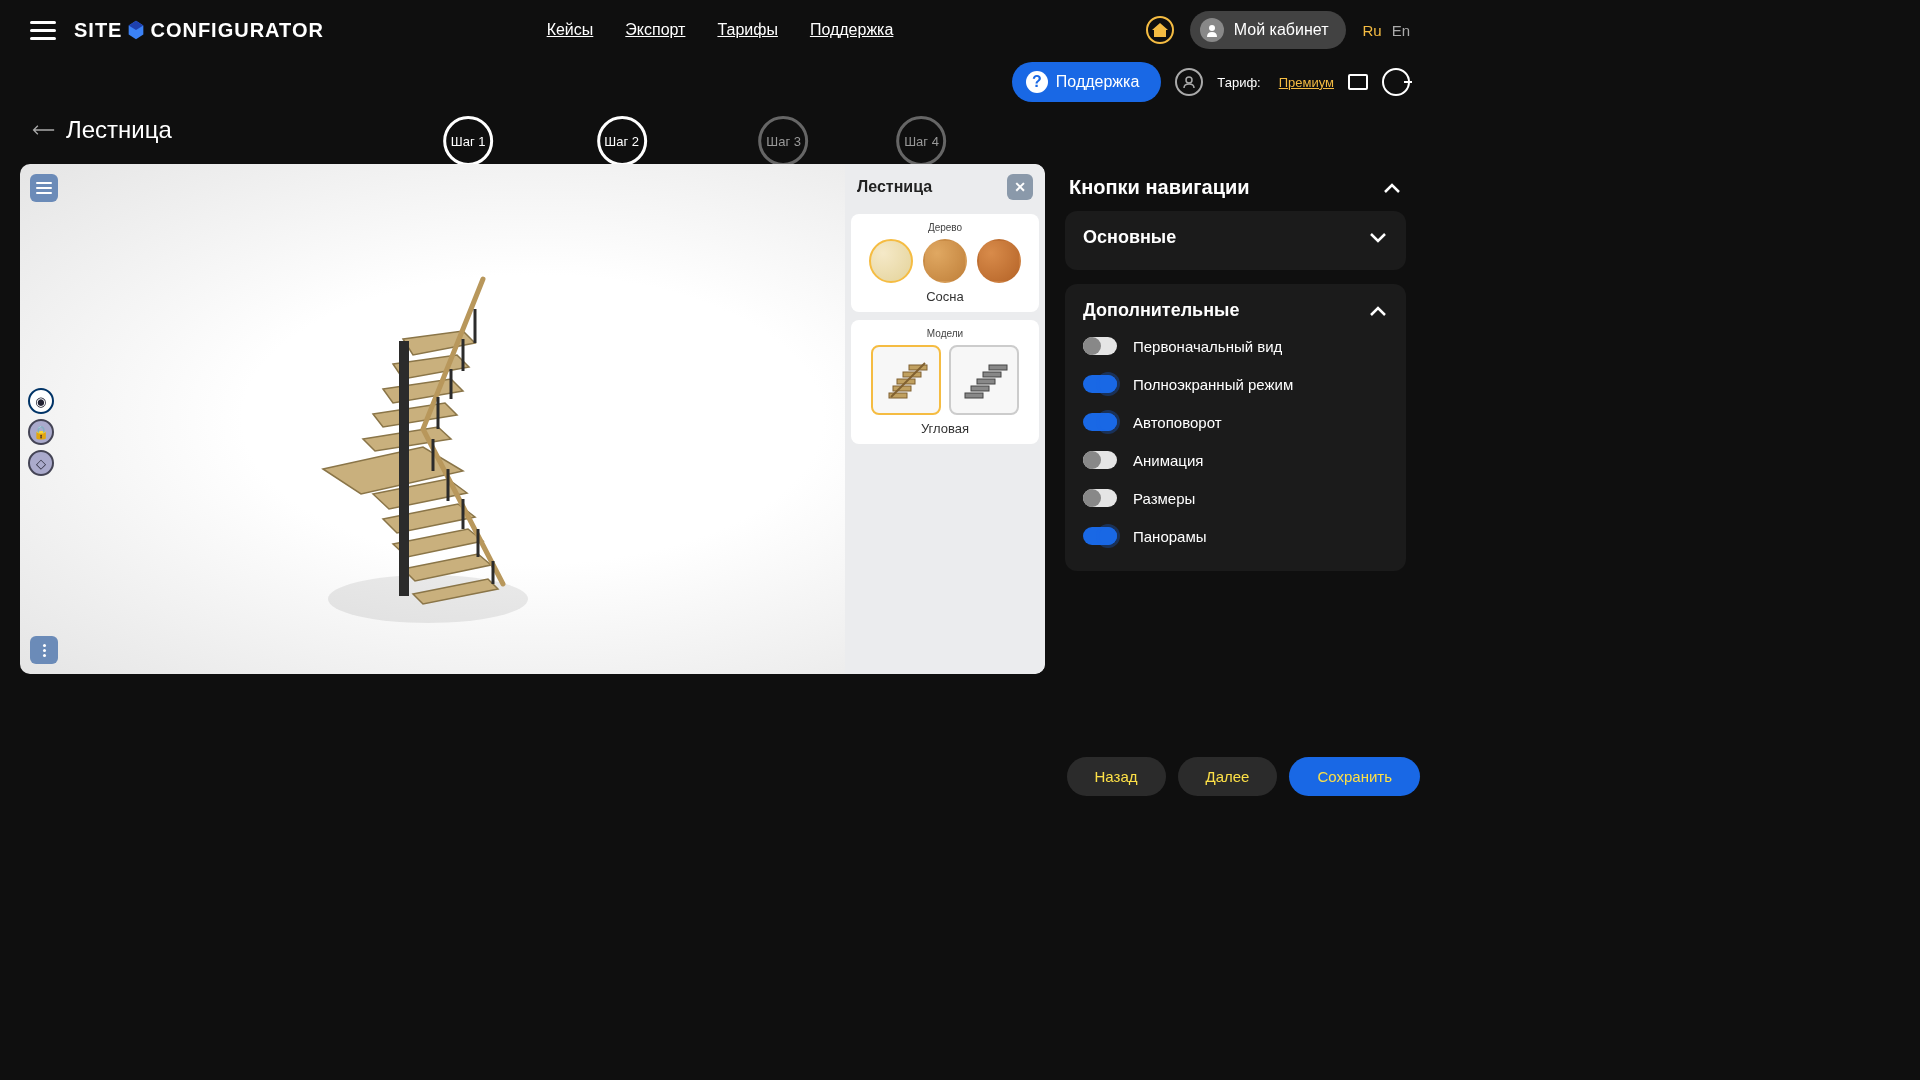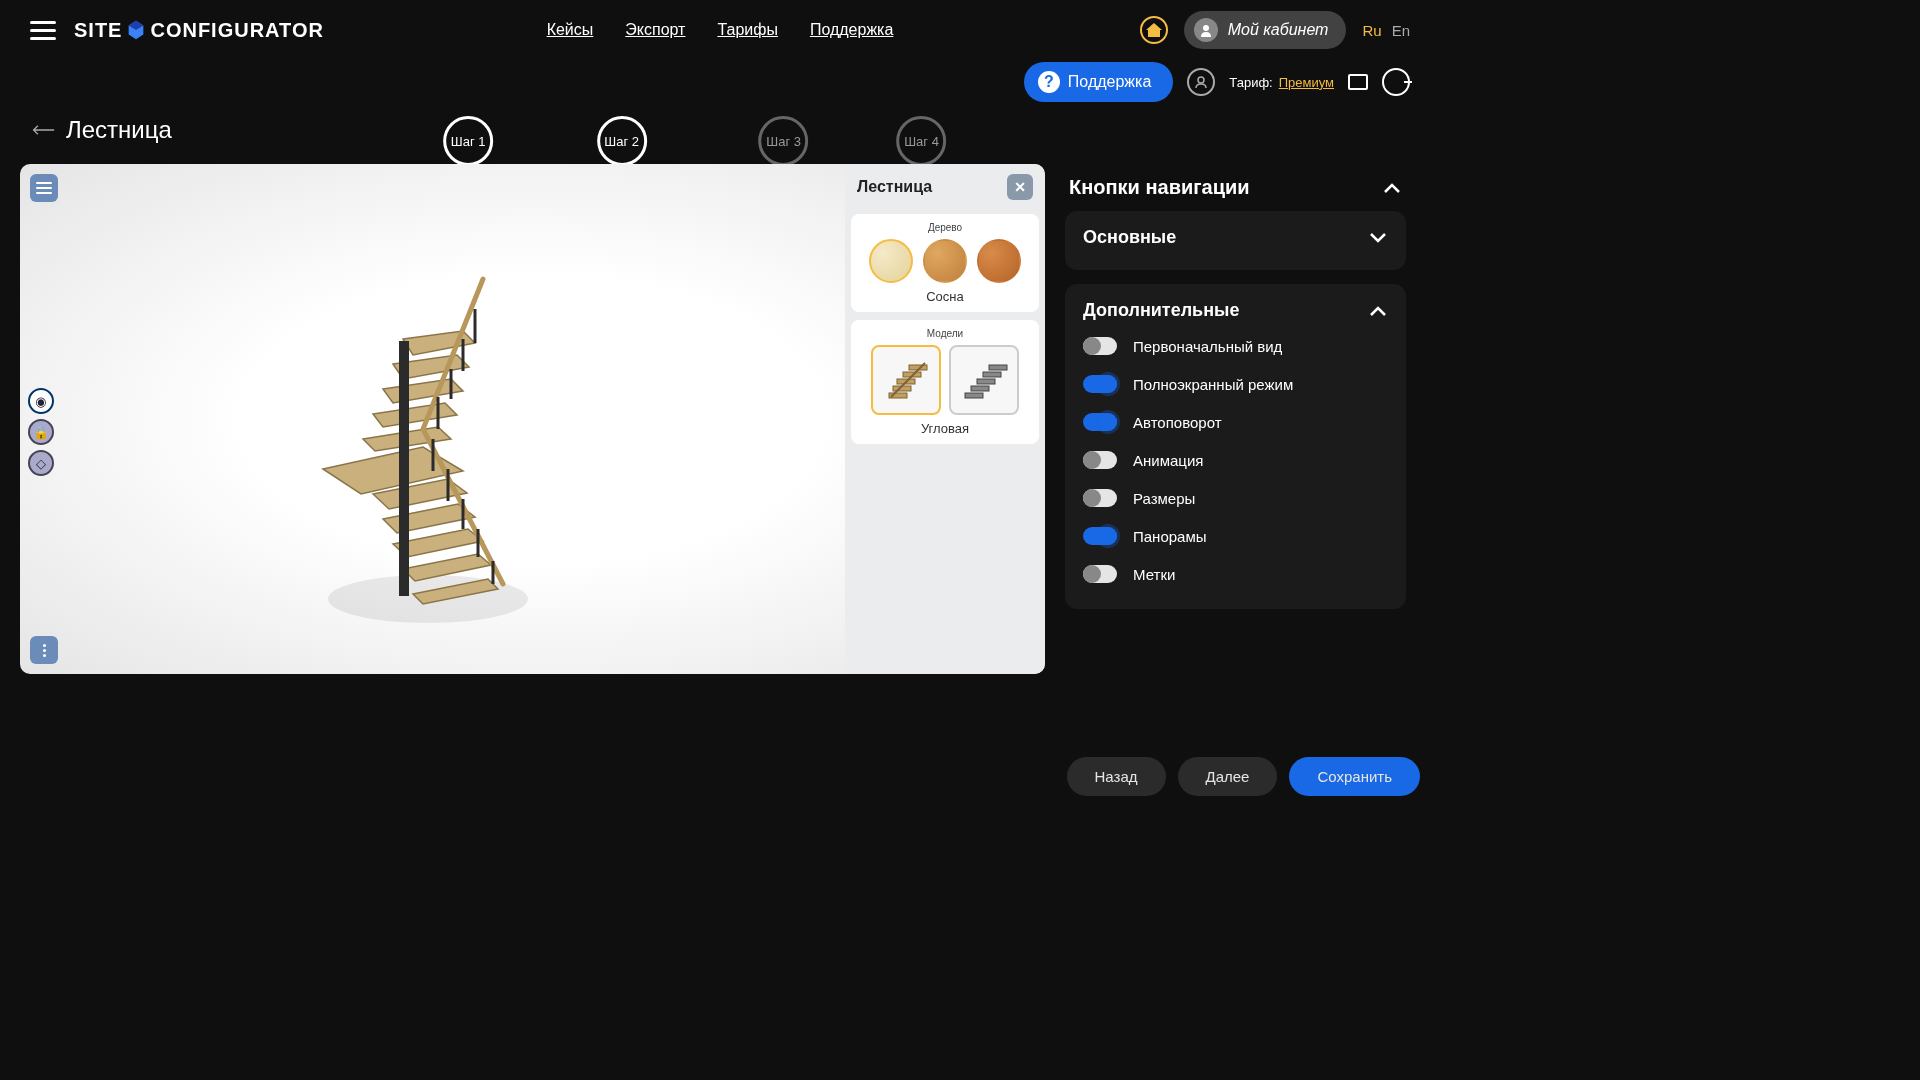--- a/index.html
+++ b/index.html
@@ -8,32 +8,32 @@
 
 .topnav { height: 60px; display: flex; align-items: center; padding: 0 30px; }
 .hamburger { display: flex; flex-direction: column; gap: 5px; cursor: pointer; margin-right: 18px; }
 .hamburger span { width: 26px; height: 3px; background: #fff; border-radius: 2px; }
 .logo { display: flex; align-items: center; font-size: 20px; font-weight: 600; letter-spacing: 1px; }
 .logo-icon { width: 22px; height: 22px; margin: 0 3px; }
 .nav-links { position: absolute; left: 50%; transform: translateX(-50%); display: flex; gap: 32px; }
 .nav-links a { color: #fff; text-decoration: underline; font-size: 16px; }
 .nav-right { margin-left: auto; display: flex; align-items: center; gap: 16px; }
 .home-icon { width: 28px; height: 28px; }
-.account-btn { background: #424242; border-radius: 20px; padding: 7px 18px 7px 10px; display: flex; align-items: center; gap: 10px; cursor: pointer; font-style: italic; }
+.account-btn { background: #424242; border-radius: 20px; padding: 7px 18px 7px 10px; display: flex; align-items: center; gap: 10px; cursor: pointer; }
 .account-avatar { width: 24px; height: 24px; background: #888; border-radius: 50%; display: flex; align-items: center; justify-content: center; }
 .lang { display: flex; gap: 10px; font-size: 15px; }
 .lang-ru { color: #f5bc42; }
 .lang-en { color: #aaa; }
 
 
 .subnav { height: 44px; display: flex; align-items: center; justify-content: flex-end; padding: 0 30px; gap: 14px; }
 .support-btn { background: #1968e5; border-radius: 20px; padding: 9px 22px 9px 14px; display: flex; align-items: center; gap: 8px; font-size: 16px; cursor: pointer; }
 .q-icon { width: 22px; height: 22px; background: #fff; color: #1968e5; border-radius: 50%; display: flex; align-items: center; justify-content: center; font-weight: bold; font-size: 16px; }
 .user-circ { width: 28px; height: 28px; border: 2px solid #aaa; border-radius: 50%; display: flex; align-items: center; justify-content: center; }
-.tariff { font-size: 13px; display: flex; align-items: center; gap: 6px; }
+.tariff { font-size: 13px; display: flex; align-items: center; gap: 18px; }
 .tariff-link { color: #f5bc42; text-decoration: underline; }
 .sm-icon { width: 20px; height: 16px; border: 2px solid #fff; border-radius: 2px; position: relative; }
 .logout-circ { width: 28px; height: 28px; border: 2px solid #fff; border-radius: 50%; position: relative; display: flex; align-items: center; justify-content: center; }
 .logout-circ::after { content: ''; position: absolute; right: -4px; width: 8px; height: 2px; background: #fff; }
 
 
 .context-row { display: flex; align-items: flex-start; padding: 12px 30px 20px; position: relative; }
 .breadcrumb { display: flex; align-items: center; gap: 10px; font-size: 24px; }
 .back-arrow { width: 26px; height: 12px; display: flex; align-items: center; color: #aaa; }
 .steps { position: absolute; left: 50%; transform: translateX(-55%); display: flex; gap: 60px; }
@@ -90,21 +90,21 @@
 .sub-card { background: #1b1b1b; border-radius: 12px; padding: 16px 18px; margin-bottom: 14px; }
 .sub-head { display: flex; justify-content: space-between; align-items: center; font-size: 18px; font-weight: 600; margin-bottom: 6px; cursor: pointer; }
 .toggle-row { display: flex; align-items: center; gap: 16px; padding: 10px 0; font-size: 15px; }
 .toggle { width: 34px; height: 18px; background: #e5e5e5; border-radius: 10px; position: relative; cursor: pointer; flex-shrink: 0; }
 .toggle .knob { width: 18px; height: 18px; background: #888; border-radius: 50%; position: absolute; left: 0; top: 0; transition: all .2s; }
 .toggle.on { background: #1968e5; }
 .toggle.on .knob { background: #1968e5; left: 16px; box-shadow: 0 0 0 3px rgba(25,104,229,0.3); }
 
 
 .footer { position: absolute; bottom: 0; right: 0; padding: 14px 20px; display: flex; gap: 12px; }
-.btn { padding: 11px 28px; border-radius: 22px; font-size: 15px; cursor: pointer; border: none; color: #e5e5e5; text-align: center; }
+.btn { padding: 11px 28px; border-radius: 22px; font-size: 15px; cursor: pointer; border: none; color: #fde047; text-align: center; }
 .btn-gray { background: #2b2b2b; }
 .btn-blue { background: #1968e5; }
 </style>
 </head>
 <body>
 
 <div class="topnav">
   <div class="hamburger">
       <span></span>
       <span></span>
@@ -354,26 +354,20 @@
                 <div class="knob"></div>
               </div>
               <span>Размеры</span>
             </div>
             <div class="toggle-row">
               <div class="toggle on">
                 <div class="knob"></div>
               </div>
               <span>Панорамы</span>
             </div>
-            <div class="toggle-row">
-              <div class="toggle">
-                <div class="knob"></div>
-              </div>
-              <span>Метки</span>
-            </div>
           </div>
       </div>
     </div>
   </div>
 </div>
 
 <div class="footer">
   <button class="btn btn-gray">Назад</button>
   <button class="btn btn-gray">Далее</button>
   <button class="btn btn-blue">Сохранить</button>

